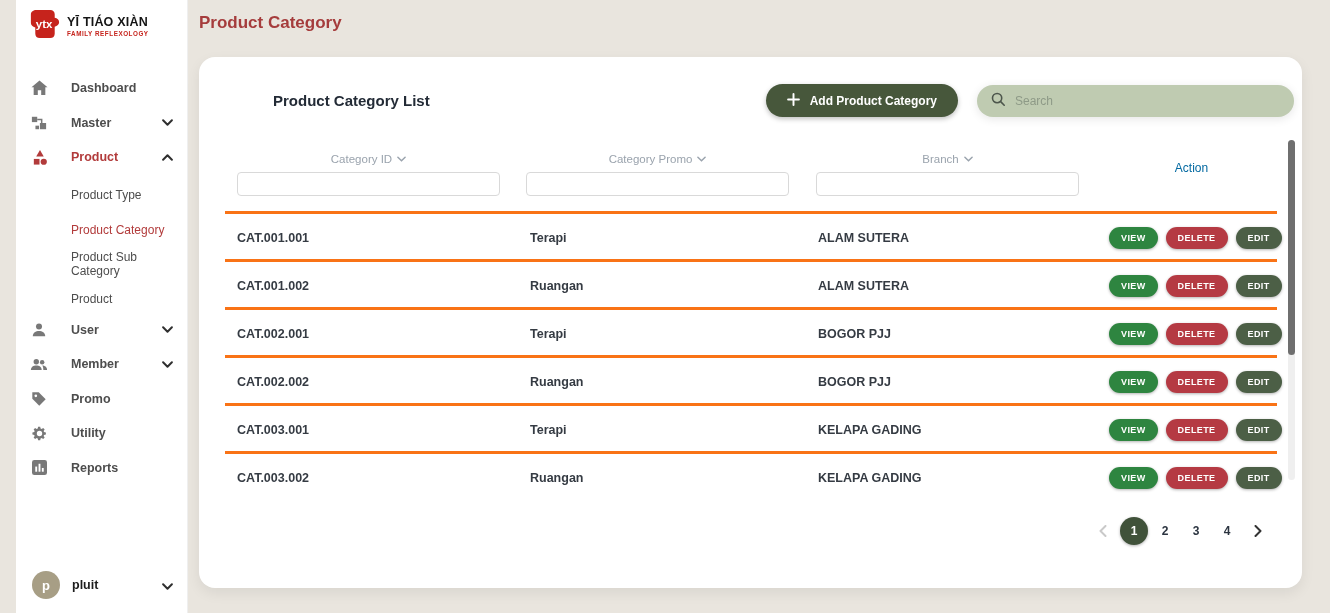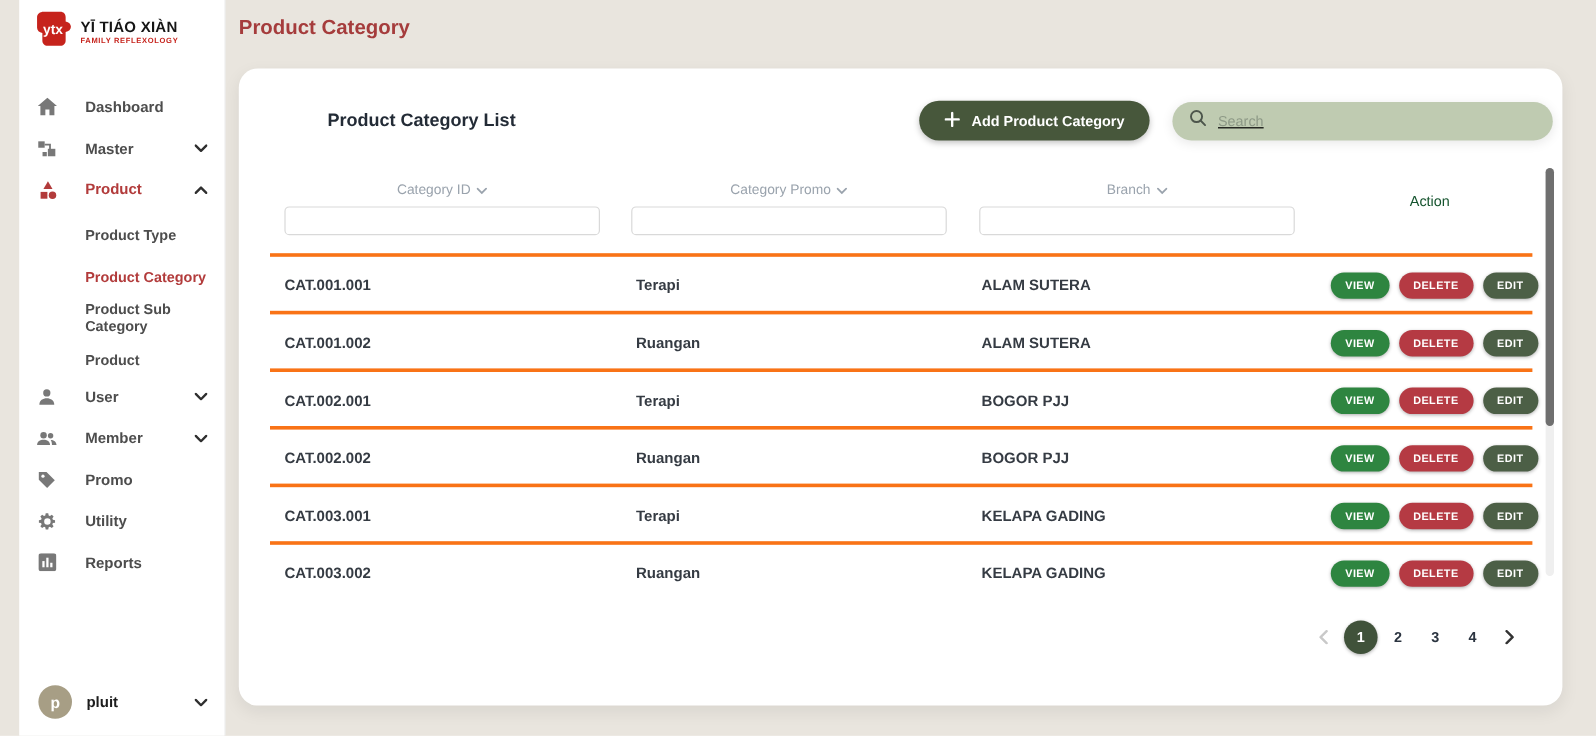--- a/index.html
+++ b/index.html
@@ -16,21 +16,21 @@
   .brand-subtitle { font-size:6.3px; font-weight:700; color:#c6231c; letter-spacing:.55px; margin-top:1px; }
 
   .nav { margin-top:22px; flex:1; }
   .nav-item { display:flex; align-items:center; height:34.5px; padding:0 14px 0 12px; cursor:pointer; }
   .nav-item .ic { width:22px; display:flex; justify-content:center; align-items:center; }
   .nav-item .lbl { margin-left:21px; font-size:12.5px; font-weight:600; color:#4d4d4d; flex:1; }
   .nav-item .chev { color:#2f2f2f; display:flex; }
   .nav-item.active .lbl { color:#b23b3b; }
   .nav-item.active .chev { color:#2f2f2f; }
   .sub-item { display:flex; align-items:center; height:34.5px; padding-left:55px; cursor:pointer; }
-  .sub-item .lbl { font-size:12px; font-weight:700; color:#4d4d4d;margin-top:7px; }
+  .sub-item .lbl { font-size:12px; font-weight:400; color:#4d4d4d;margin-top:7px; }
   .sub-item.active .lbl { color:#b23b3b; }
 
   .user-row { display:flex; align-items:center; padding:0 14px 14px 16px; cursor:pointer; }
   .avatar { width:28px; height:28px; border-radius:50%; background:#a79e85; color:#fff;
     display:flex; align-items:center; justify-content:center; font-size:13px; font-weight:600; }
   .user-name { margin-left:12px; font-size:12.5px; font-weight:600; color:#1d1d1d; flex:1; }
 
   
   .main { position:absolute; left:171px; top:0; width:1159px; height:613px; }
   .topbar-title { position:absolute; left:28px; top:13px; font-size:17px; font-weight:700; color:#a53c3c; }
@@ -38,35 +38,35 @@
   .card { position:absolute; left:28px; top:57px; width:1103px; height:531px; background:#fff;
     border-radius:16px; box-shadow:0 5px 14px rgba(0,0,0,.07); }
 
   .card-header { position:absolute; left:28px; right:8px; top:27px; height:33px;
     display:flex; align-items:center;margin-left:46px; }
   .card-title { font-size:15px; font-weight:700; color:#232b36; }
   .add-btn { margin-left:auto; height:33px; padding:0 21px; border:none; border-radius:17px;
     background:#47573b; color:#fff; font-size:12px; font-weight:600; font-family:inherit;
     display:flex; align-items:center; gap:10px; cursor:pointer; box-shadow:0 2px 5px rgba(0,0,0,.25); }
   .search-pill { margin-left:19px; width:317px; height:32px; border-radius:16px; background:#bfcbb1;
-    display:flex; align-items:center; padding:0 13px; box-shadow:0 2px 10px rgba(0,0,0,.10);text-decoration:underline; }
+    display:flex; align-items:center; padding:0 13px; box-shadow:0 2px 10px rgba(0,0,0,.10); }
   .search-pill input { flex:1; margin-left:9px; border:none; outline:none; background:transparent;
     font-size:12px; color:#4b564a; font-family:inherit; }
   .search-pill input::placeholder { color:#8e9a87; }
 
   
   .table-head { position:absolute; left:0; top:93px; width:100%; height:61px; }
   .colgroup { position:absolute; top:0; width:263px; }
   .colgroup .col-label { display:flex; justify-content:center; align-items:center; gap:5px;
     font-size:11.5px; color:#9aa3ad; height:18px; cursor:pointer; }
   .colgroup input { margin-top:4px; width:100%; height:24px; border:1px solid #d9d9d9; border-radius:4px;
     outline:none; font-size:12px; padding:0 8px; color:#444; font-family:inherit; }
   .cg1 { left:38px; } .cg2 { left:327px; } .cg3 { left:617px; }
   .action-label { position:absolute; left:910px; top:11px; width:165px; text-align:center;
-    font-size:12px; color:#14532d; }
+    font-size:12px; color:#0369a1; }
 
   
   .table-body { position:absolute; left:0; top:154px; width:100%; }
   .trow { height:48px; margin:0 25px 0 26px; border-top:3px solid #f97316; position:relative; }
   .trow .cell { position:absolute; top:0; line-height:48px; font-size:12.5px; font-weight:600; color:#353b43; }
   .cell-id { left:12px; } .cell-name { left:305px; } .cell-branch { left:593px;text-align:center; }
   .cell-actions { position:absolute; left:884px; top:0; height:48px; display:flex; align-items:center; gap:8px; }
   .act-btn { height:22px; padding:0 12px; border:none; border-radius:11px; color:#fff;
     font-size:9px; font-weight:700; letter-spacing:.4px; font-family:inherit; cursor:pointer;
     box-shadow:0 1px 3px rgba(0,0,0,.3); }

